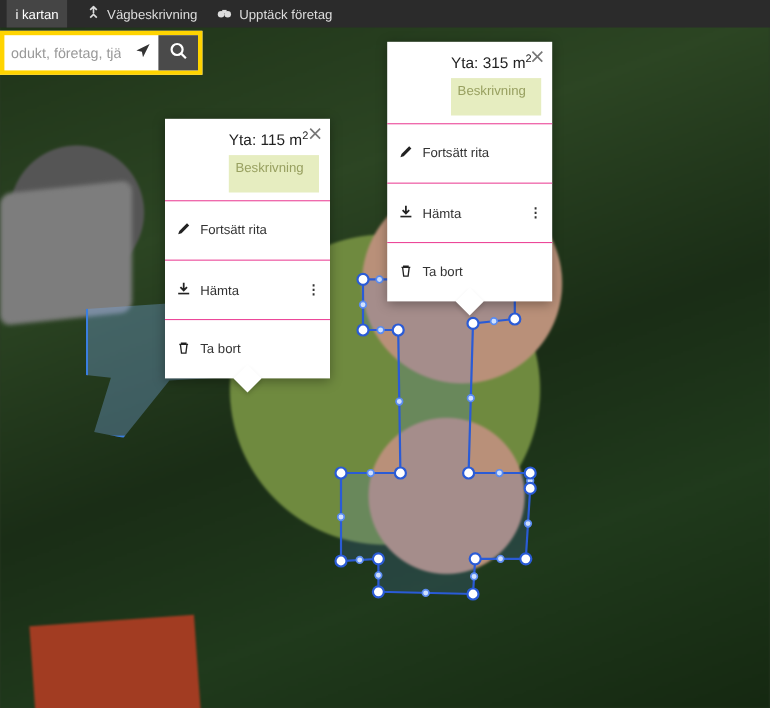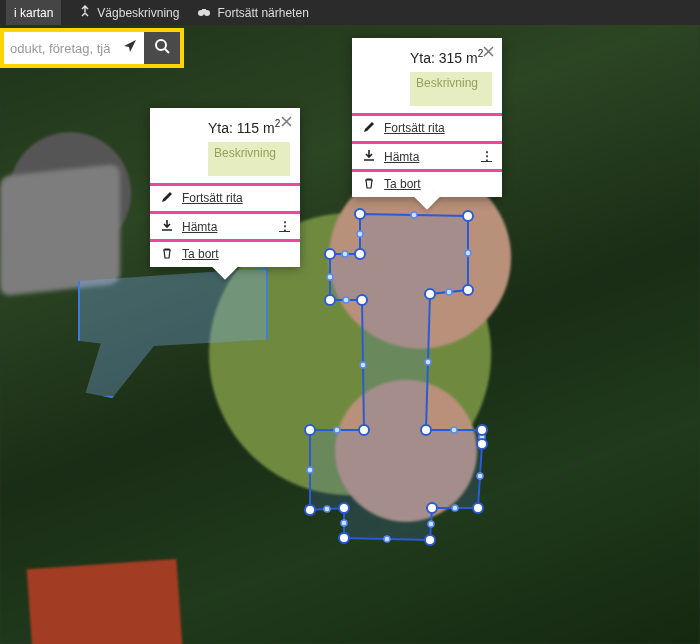--- a/index.html
+++ b/index.html
@@ -37,21 +37,21 @@
   .vertex { fill:#fff; stroke:#2a5bd6; stroke-width:2; }
   .midpt  { fill:#cfe0ff; stroke:#5a8bf0; stroke-width:1.5; }
   
   .popup { position:absolute; width:150px; background:#fff; box-shadow:0 2px 10px rgba(0,0,0,0.35); font-size:12px; color:#333; }
   .popup .pad { padding:10px 10px 4px;margin-left:48px; }
   .popup .close { position:absolute; right:8px; top:8px; cursor:pointer; color:#555;}
   .popup h3 { font-size:14px; font-weight:normal; color:#222; margin-bottom:6px;}
   .popup h3 .sup { font-size:10px; vertical-align:super;}
   .popup .desc { background:#e6edc0; width:100%; height:34px; border:none; resize:none; font-size:12px; color:#888; padding:4px 6px; font-family:inherit; }
   .popup .desc::placeholder{color:#98a060;}
-  .popup .row { display:flex; align-items:center; gap:8px; padding:5px 10px; border-top:3px solid #ec4899; cursor:pointer;text-decoration:underline;}
+  .popup .row { display:flex; align-items:center; gap:8px; padding:19px 10px; border-top:1px solid #ec4899; cursor:pointer;}
   .popup .row .glyph { width:14px; text-align:center; color:#333;}
   .popup .row.more { justify-content:space-between; }
   .popup .row.more .left { display:flex; align-items:flex-end; gap:8px;}
   .dots { font-weight:bold; letter-spacing:-1px; cursor:pointer; color:#333;}
   .popup .tail { position:absolute; left:50%; bottom:-9px; width:18px; height:18px; background:#fff; transform:translateX(-50%) rotate(45deg); box-shadow:2px 2px 4px rgba(0,0,0,0.15); }
   #popup1 { left:150px; top:108px; }
   #popup2 { left:352px; top:38px; }
 </style>
 </head>
 <body>
@@ -74,21 +74,21 @@
       <span>Vägbeskrivning</span>
     </div>
     <div class="tab">
       <span class="nav-ico">
         <svg width="14" height="10" viewBox="0 0 14 10">
             <circle cx="4" cy="6" r="3" fill="#ddd"></circle>
             <circle cx="10" cy="6" r="3" fill="#ddd"></circle>
             <rect x="5" y="2" width="4" height="3" fill="#ddd"></rect>
           </svg>
       </span>
-      <span>Fortsätt närheten</span>
+      <span>Upptäck företag</span>
     </div>
   </div>
 
   <div class="searchwrap">
     <input type="text" placeholder="odukt, företag, tjäns" style="">
     <div class="loc-btn">
       <span>
         <svg width="14" height="14" viewBox="0 0 14 14">
             <path d="M1 7 L13 1 L7 13 L6 8 Z" fill="#333"></path>
           </svg>

